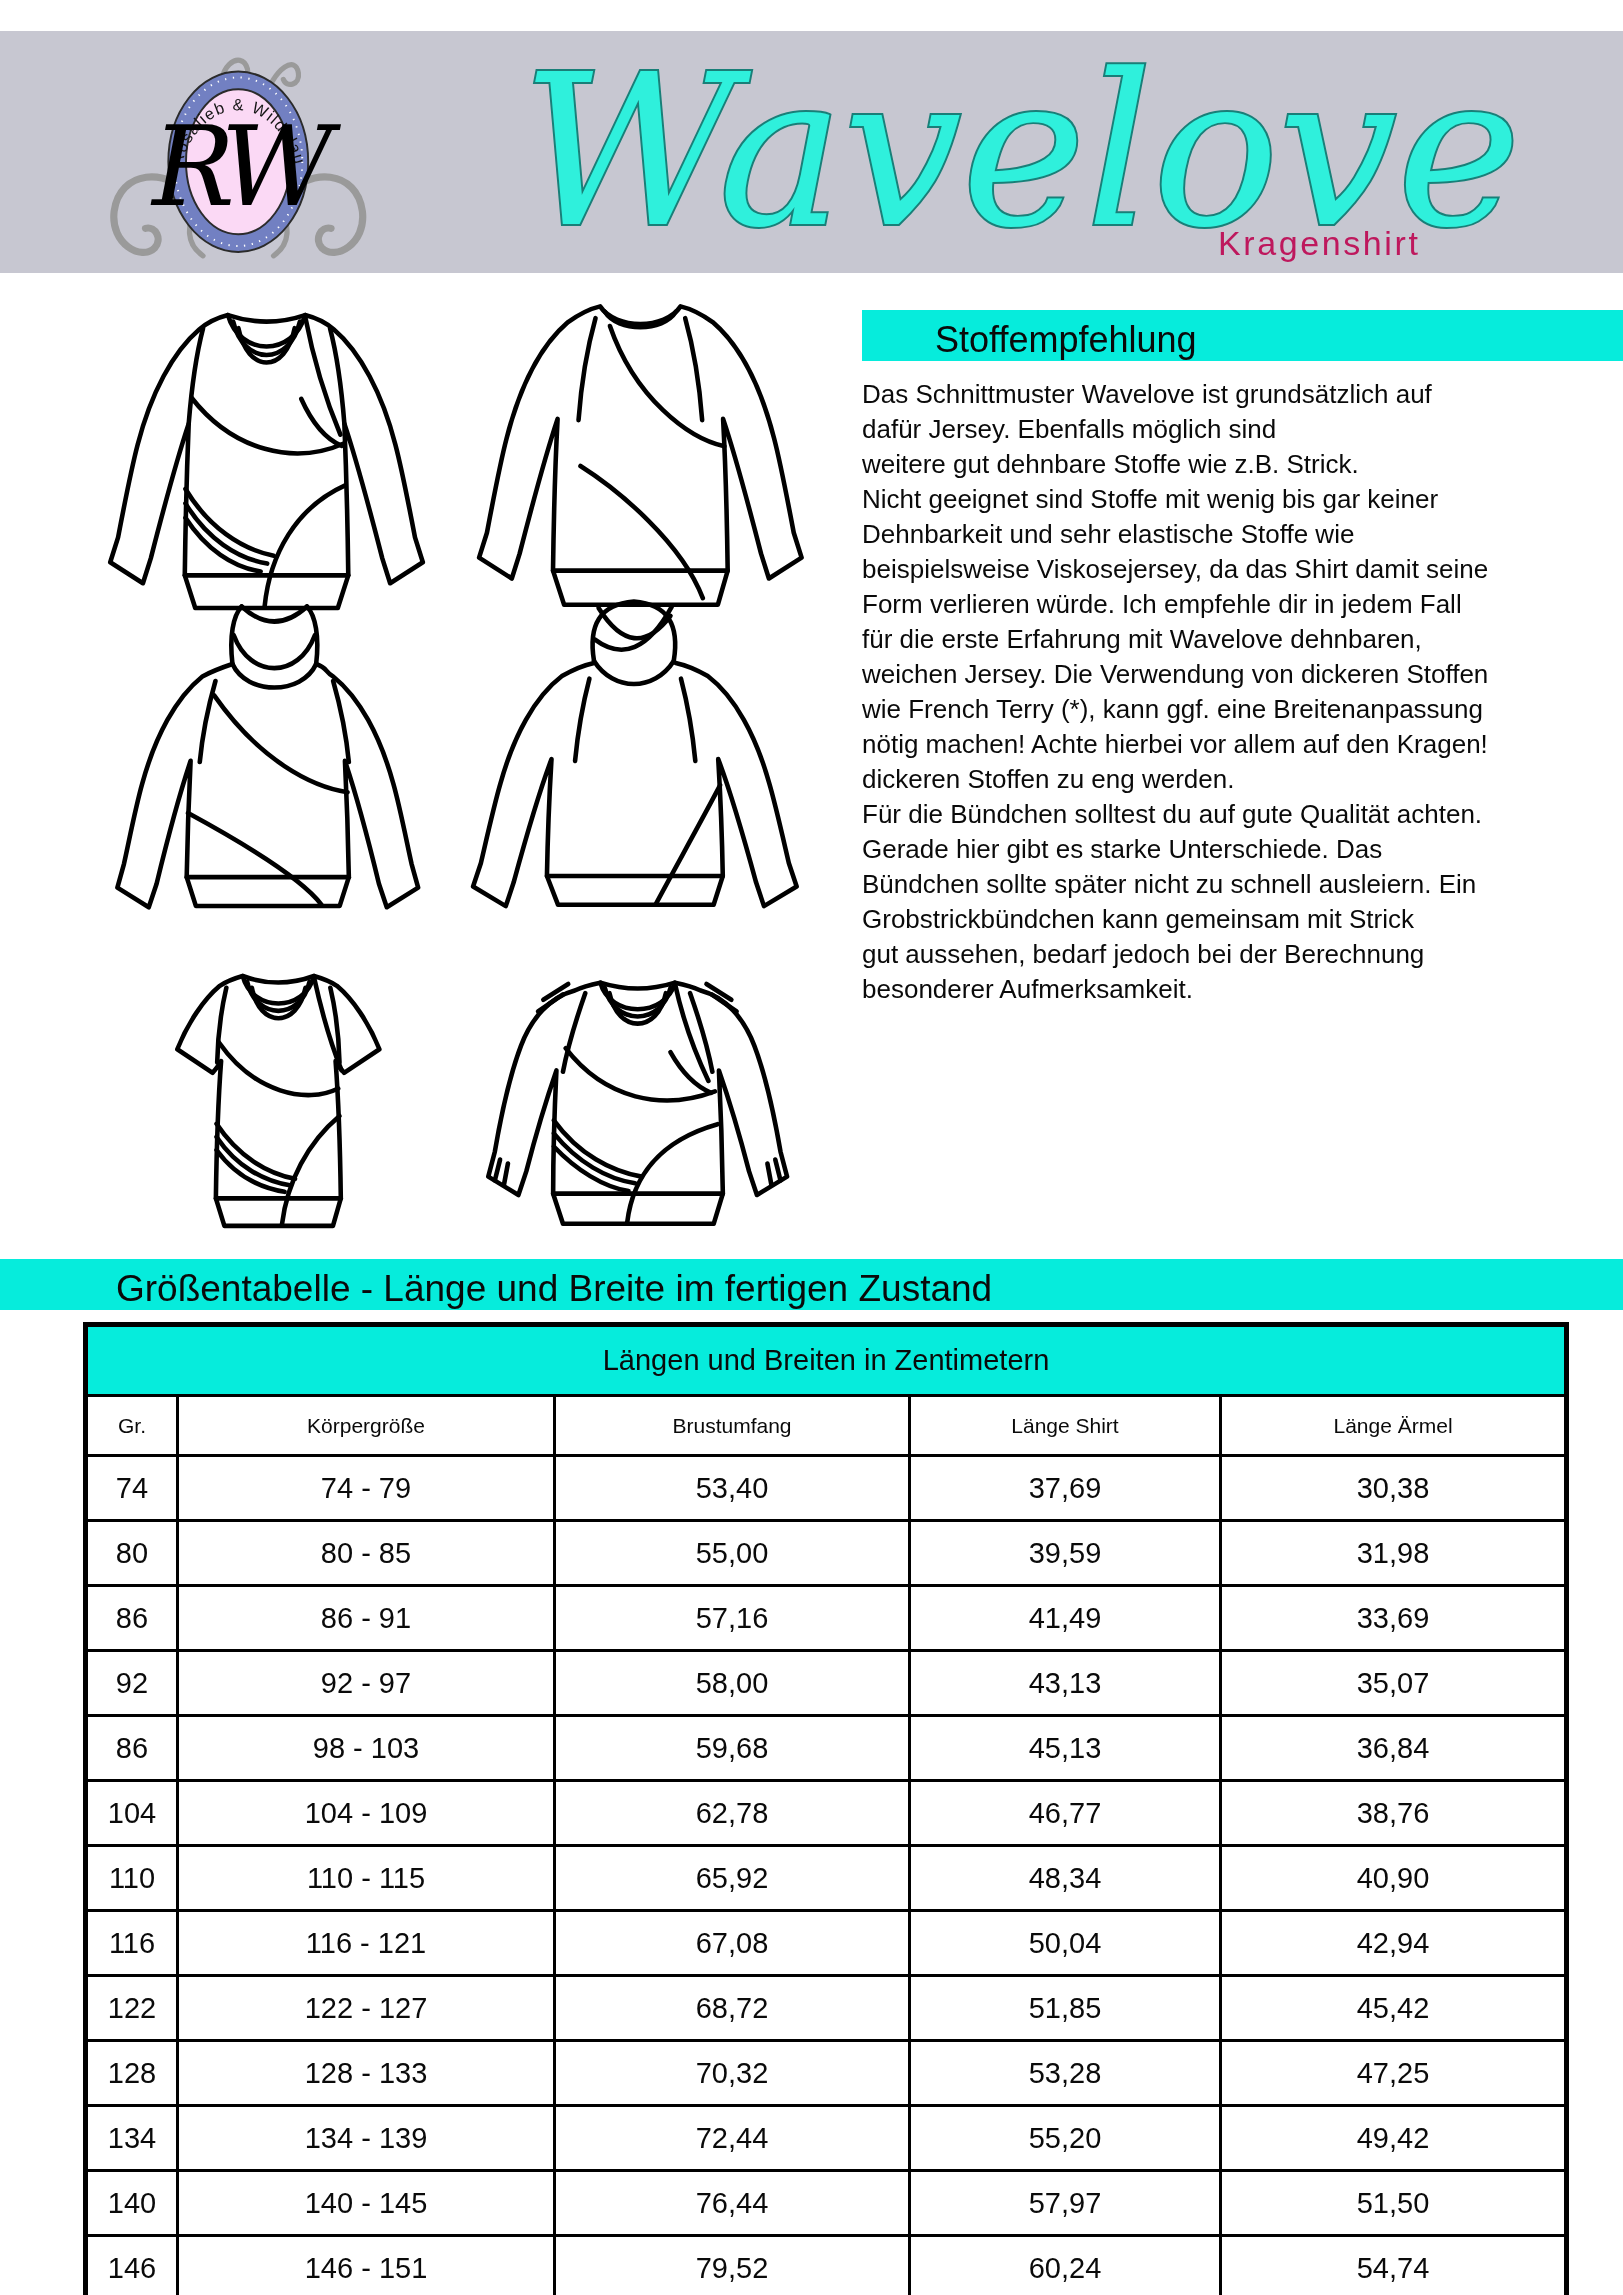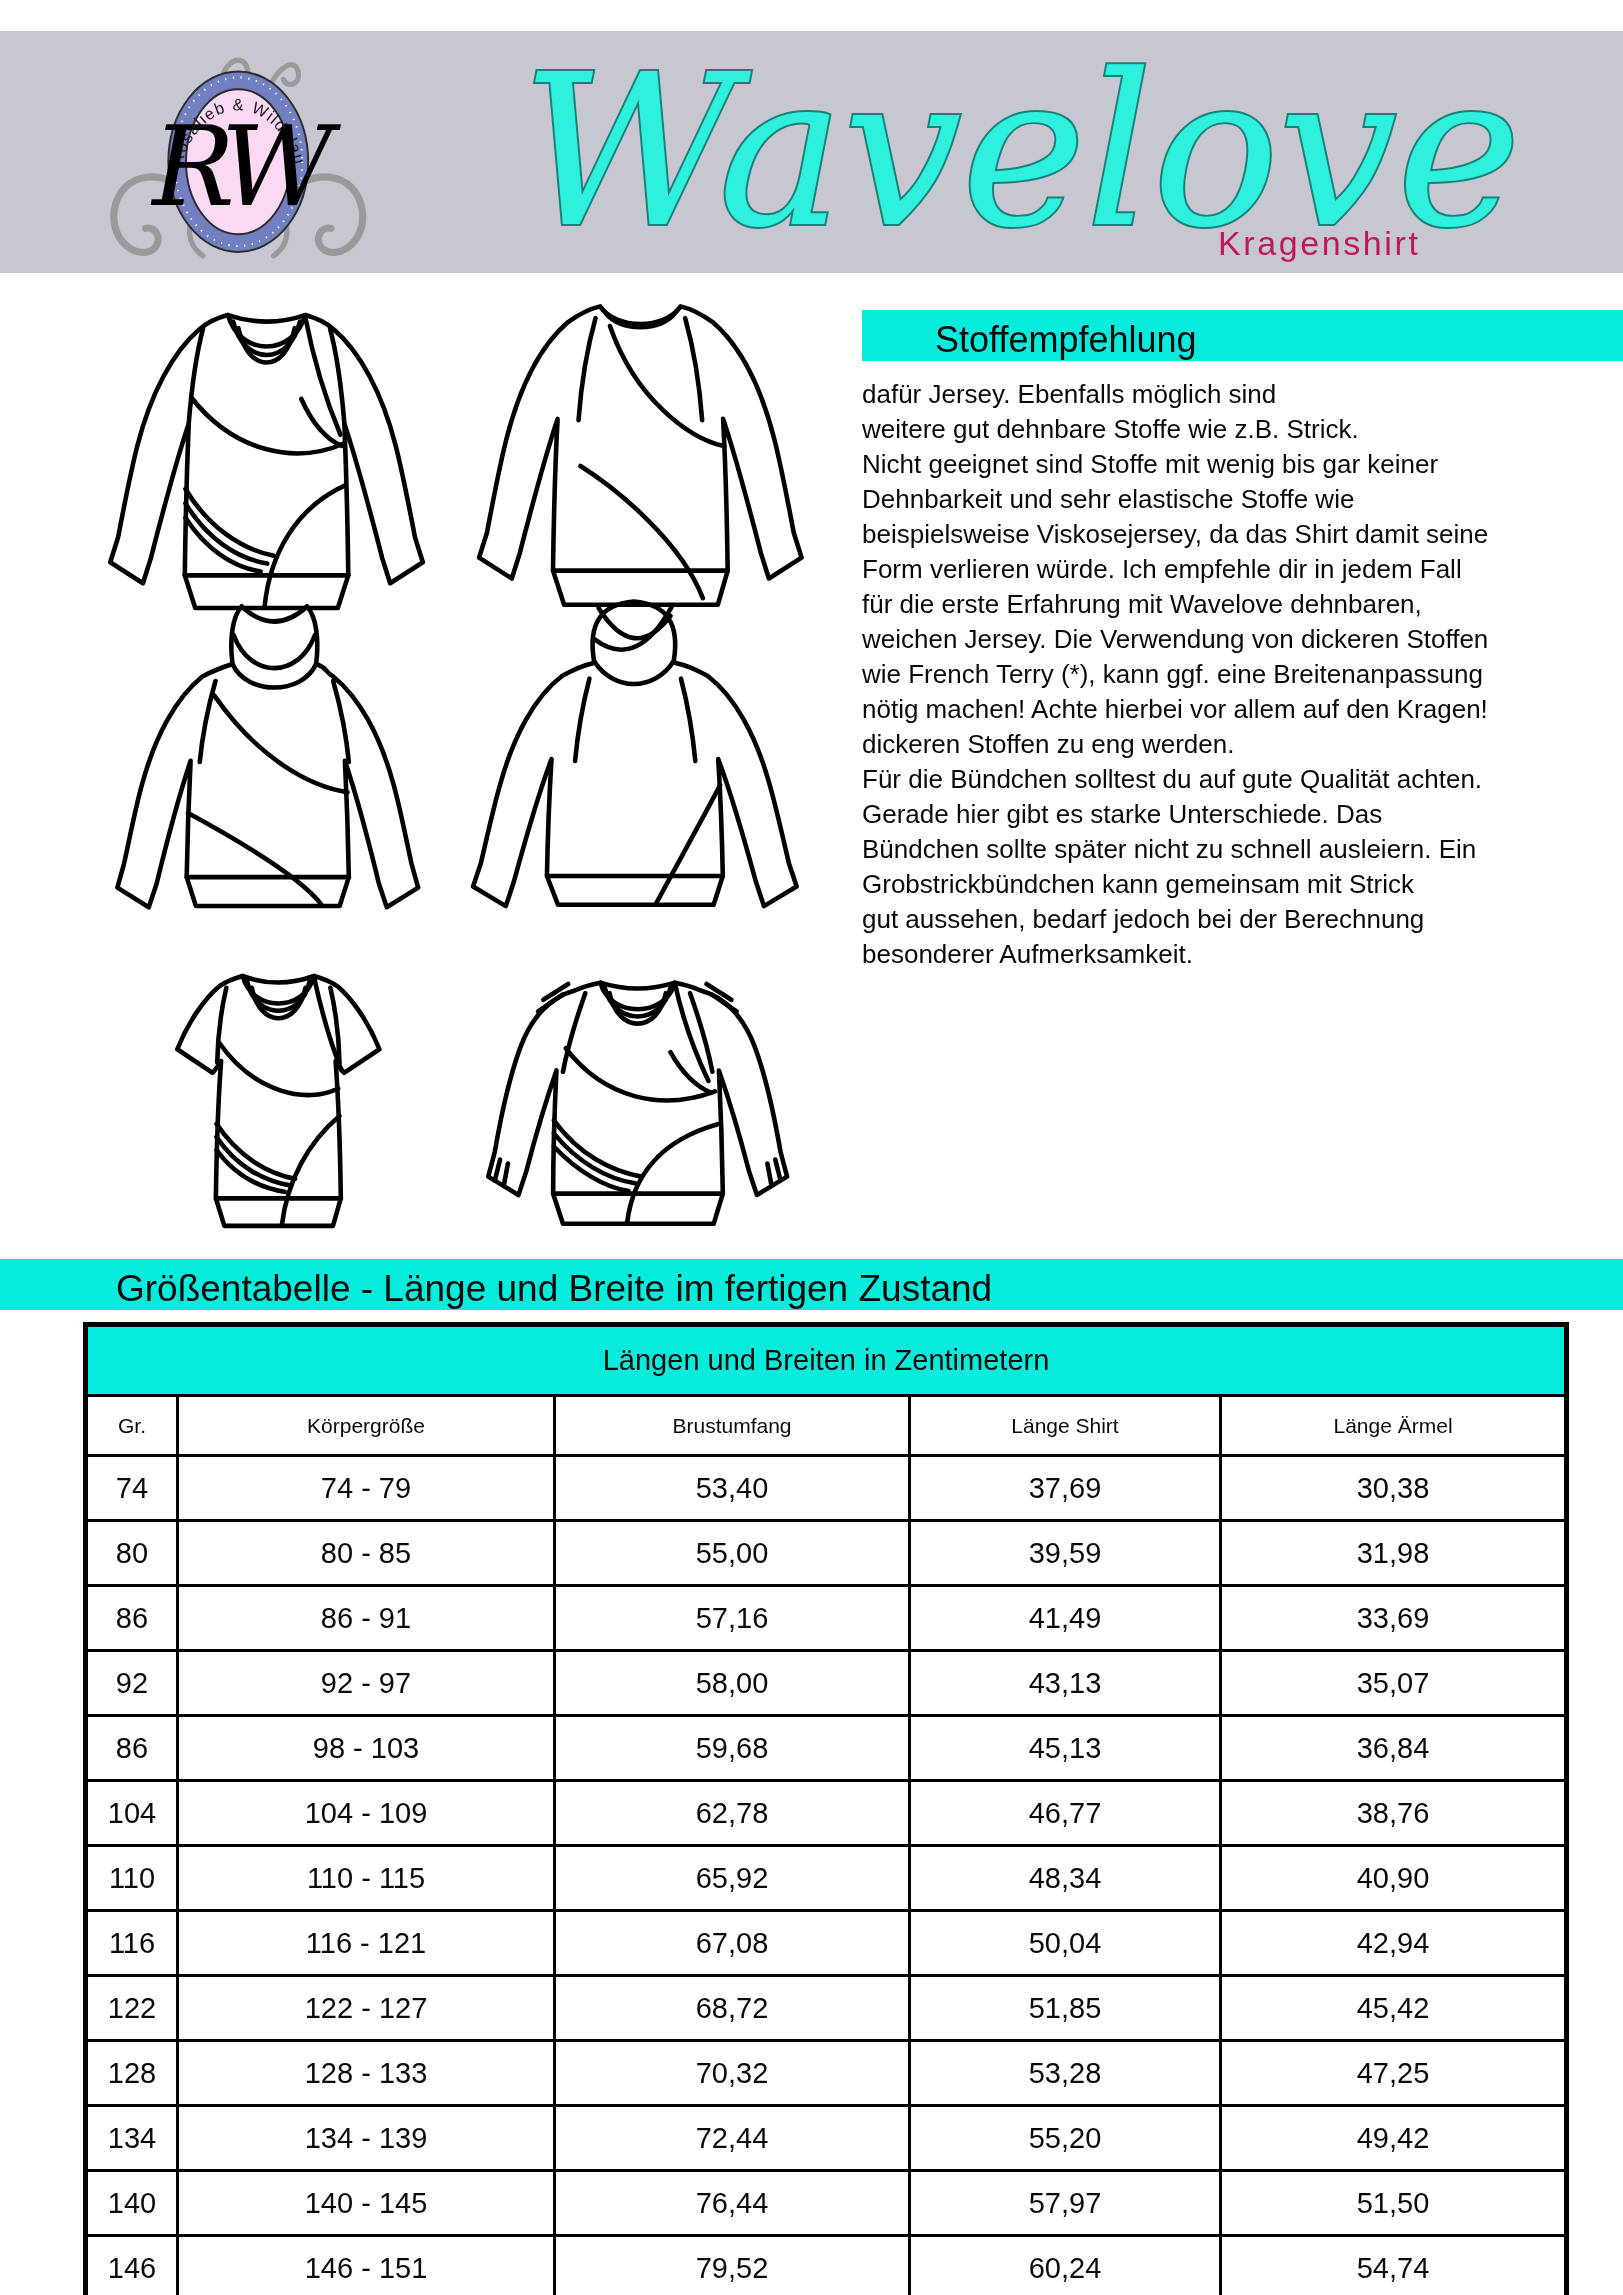--- a/index.html
+++ b/index.html
@@ -157,20 +157,21 @@
     <path d="M134,240 C172,292 222,318 268,326"></path>
     <path d="M134,260 C170,304 216,330 258,336"></path>
     <path d="M134,280 C168,316 210,342 248,348"></path>
     <path d="M246,396 C254,330 292,272 384,246"></path>
   </svg>
 
   <div class="teal-bar fabric-bar">
     <span>Stoffempfehlung</span>
   </div>
   <div class="fabric-text">
+      <div>Das Schnittmuster Wavelove ist grundsätzlich auf</div>
       <div>dafür Jersey. Ebenfalls möglich sind</div>
       <div>weitere gut dehnbare Stoffe wie z.B. Strick.</div>
       <div>Nicht geeignet sind Stoffe mit wenig bis gar keiner</div>
       <div>Dehnbarkeit und sehr elastische Stoffe wie</div>
       <div>beispielsweise Viskosejersey, da das Shirt damit seine</div>
       <div>Form verlieren würde. Ich empfehle dir in jedem Fall</div>
       <div>für die erste Erfahrung mit Wavelove dehnbaren,</div>
       <div>weichen Jersey. Die Verwendung von dickeren Stoffen</div>
       <div>wie French Terry (*), kann ggf. eine Breitenanpassung</div>
       <div>nötig machen! Achte hierbei vor allem auf den Kragen!</div>

